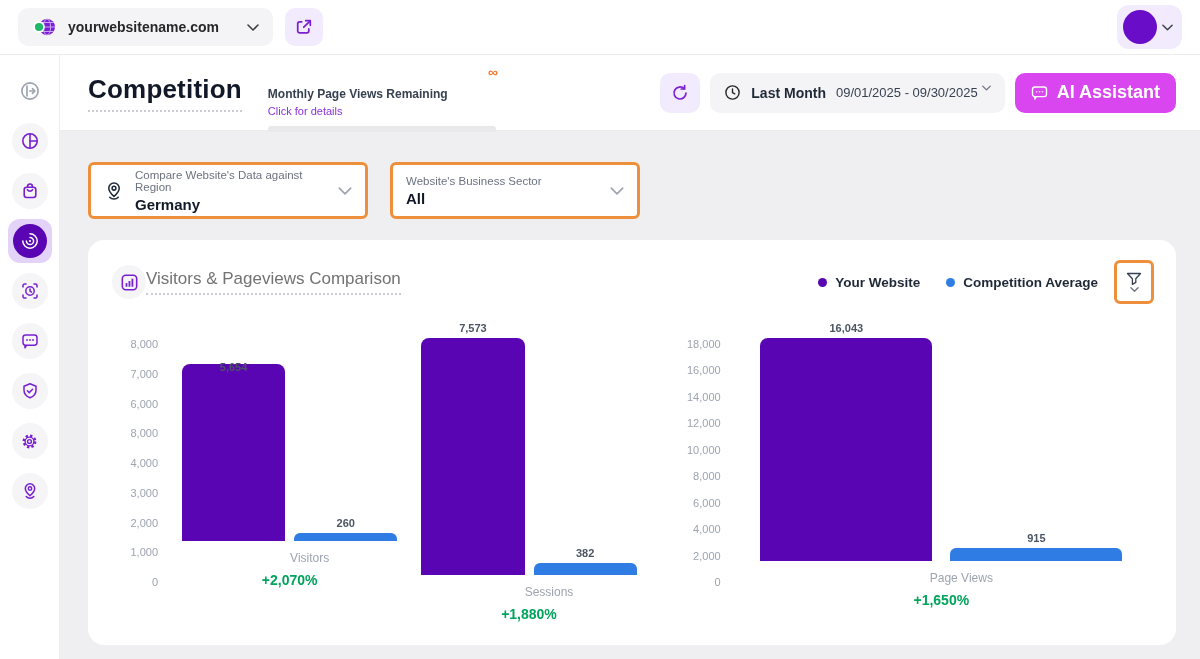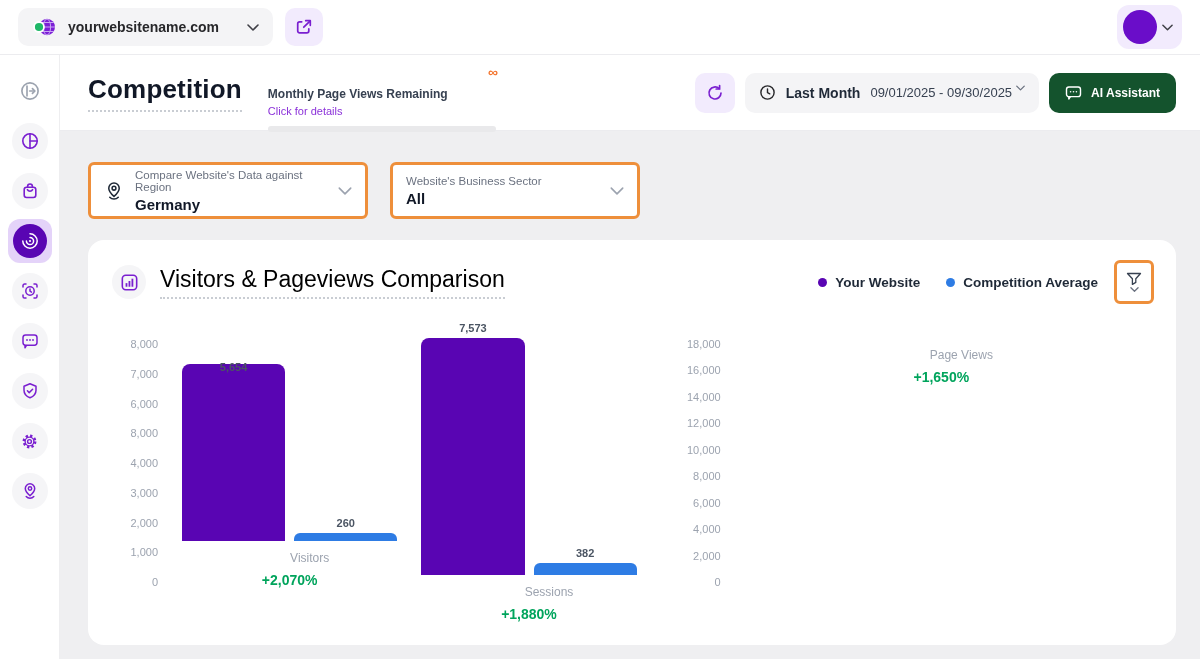--- a/index.html
+++ b/index.html
@@ -48,41 +48,41 @@
   .pv-link{ font-size:11px; color:#8B31D9; font-weight:500; cursor:pointer; display:inline-block; margin-top:1px;}
   .pv-bar{ margin-top:7px; height:6px; background:#E9E9EB; border-radius:3px; width:228px;}
   .pv-inf{ position:absolute; right:0; top:12px; color:#F4742C; font-weight:700; font-size:14px; line-height:1;}
   .header-right{ margin-left:auto; display:flex; align-items:center; gap:10px;}
   .refresh-btn{ width:40px; height:40px; border-radius:10px; background:#F2EBFD;
     display:flex; align-items:center; justify-content:center; cursor:pointer;}
   .date-pill{ height:40px; background:#F4F4F6; border-radius:10px; display:flex; align-items:center;
     gap:10px; padding:0 14px; cursor:pointer;}
   .date-preset{ font-size:14px; font-weight:700; color:#1F2937;}
   .date-range{ font-size:13px; color:#374151; display:flex; align-items:flex-start; gap:4px;}
-  .ai-btn{ height:40px; background:#14532d; border-radius:10px; color:#fff; display:flex;
-    align-items:center; gap:9px; padding:0 16px; font-size:12px; font-weight:700; border:none; cursor:pointer;}
+  .ai-btn{ height:40px; background:#d946ef; border-radius:10px; color:#fff; display:flex;
+    align-items:center; gap:9px; padding:0 16px; font-size:18px; font-weight:700; border:none; cursor:pointer;}
 
   
   .content{ padding:31px 24px 0 28px;}
   .filters{ display:flex; gap:22px;}
   .filter-card{ background:#fff; border:3px solid #EE8F3B; border-radius:6px; display:flex;
     align-items:center; gap:11px; padding:7px 13px; height:57px; cursor:pointer;}
   .filter-card.w1{ width:280px;}
   .filter-card.w2{ width:250px;}
   .filter-texts{ display:flex; flex-direction:column;}
   .filter-label{ font-size:11.5px; color:#6B7280;}
   .filter-value{ font-size:15px; font-weight:600; color:#111827; margin-top:3px;}
   .filter-chevron{ margin-left:auto;}
 
   
   .card{ margin-top:21px; background:#fff; border-radius:16px; height:405px; padding:20px 22px 0 24px;}
   .card-head{ display:flex; align-items:center;}
   .card-icon{ width:34px; height:34px; border-radius:50%; background:#F5F5F7;
     display:flex; align-items:center; justify-content:center;}
-  .card-title{ margin-left:14px; font-size:23px; color:#000000;
+  .card-title{ font-size:17px; color:#737373;
     border-bottom:2px dotted #C9CDD3; padding-bottom:4px;}
   .legend{ margin-left:auto; display:flex; align-items:center; gap:26px;}
   .legend-item{ display:flex; align-items:center; gap:8px; font-size:13.5px; font-weight:700; color:#1F2937; cursor:pointer;}
   .legend-dot{ width:9px; height:9px; border-radius:50%;}
   .filterbox{ margin-left:16px; width:40px; height:44px; border:3px solid #EE8F3B; border-radius:6px;
     background:#fff; display:flex; flex-direction:column; align-items:center; justify-content:center; gap:1px; cursor:pointer;}
 
   .chart-area{ display:flex; margin-top:34px; gap:30px; padding:0 4px;}
   .chart-group{ display:flex;}
   .chart-group.g0{ flex:1.13;}
@@ -437,20 +437,30 @@
               <div class="tick">12,000</div>
               <div class="tick">10,000</div>
               <div class="tick">8,000</div>
               <div class="tick">6,000</div>
               <div class="tick">4,000</div>
               <div class="tick">2,000</div>
               <div class="tick">0</div>
             </div>
             <div class="plot">
               <div class="cat-cell">
+                <div class="bars">
+                  <div class="bar-wrap">
+                    <div class="bar-val" style="bottom: 226.819px;">16,043</div>
+                    <div class="bar" style="height: 222.819px; background: rgb(89, 5, 179); border-radius: 8px 8px 0px 0px;"></div>
+                  </div>
+                  <div class="bar-wrap">
+                    <div class="bar-val" style="bottom: 16.7083px;">915</div>
+                    <div class="bar" style="height: 12.7083px; background: rgb(46, 124, 228); border-radius: 6px 6px 0px 0px;"></div>
+                  </div>
+                </div>
                 <div class="cat-label">Page Views</div>
                 <div class="cat-change">+1,650%</div>
               </div>
             </div>
           </div>
         </div>
     </div>
 
   </div>
 </div>

